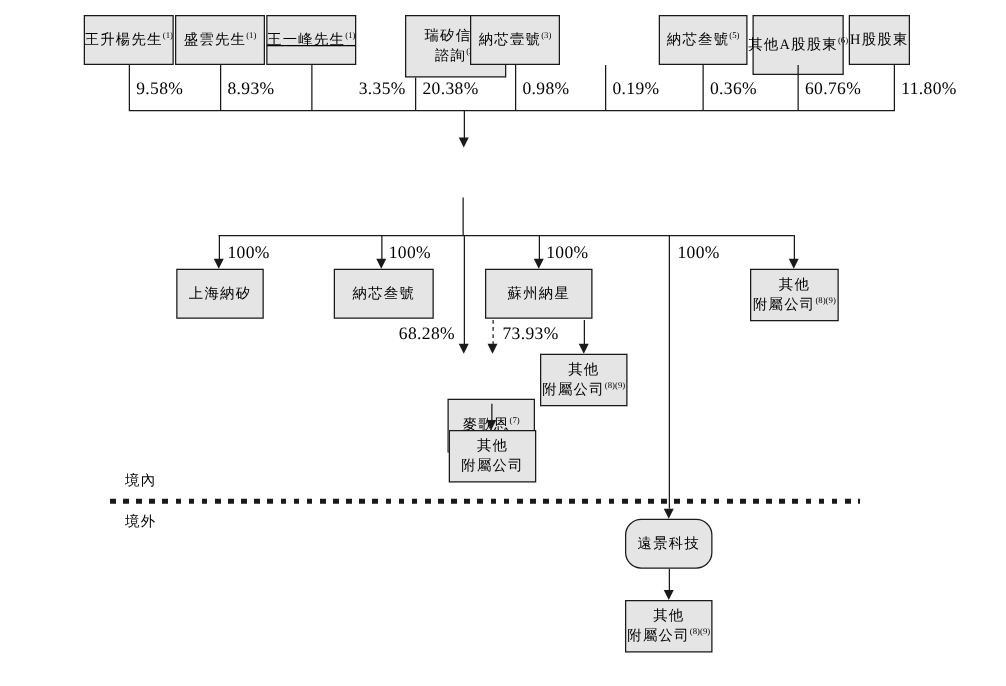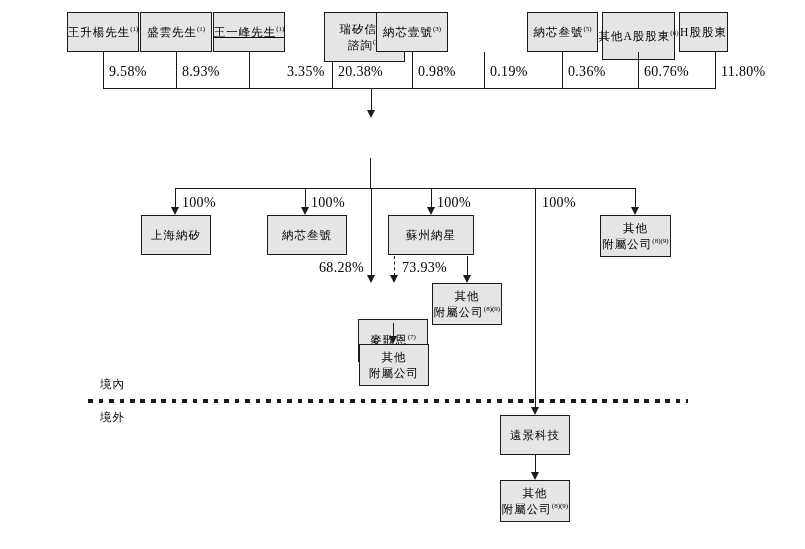--- a/index.html
+++ b/index.html
@@ -145,21 +145,21 @@
   <div class="arrow" style="left:388.5px;top:336px;"></div>
   <div class="box" style="left:359px;top:344px;width:70px;height:42px;">
     <span class="ln">其他</span>
     <span class="ln"><span>附屬公司</span><sup class="fn"></sup></span>
   </div>
 
   <div class="zone" style="left:100px;top:377px;">境內</div>
   <div class="divider" style="left:88px;top:399px;width:600px;"></div>
   <div class="zone" style="left:100px;top:410px;">境外</div>
 
-  <div class="box" style="left:500px;top:415px;width:70px;height:40px;">
+  <div class="box" style="left:500px;top:415px;width:70px;height:40px;border-radius:13px;">
     <span class="ln">遠景科技</span>
   </div>
   <div class="vline" style="left:535px;top:455px;height:18px;"></div>
   <div class="arrow" style="left:530.5px;top:472px;"></div>
   <div class="box" style="left:500px;top:480px;width:70px;height:42px;">
     <span class="ln">其他</span>
     <span class="ln"><span>附屬公司</span><sup class="fn">(8)(9)</sup></span>
   </div>
 
 </div>

